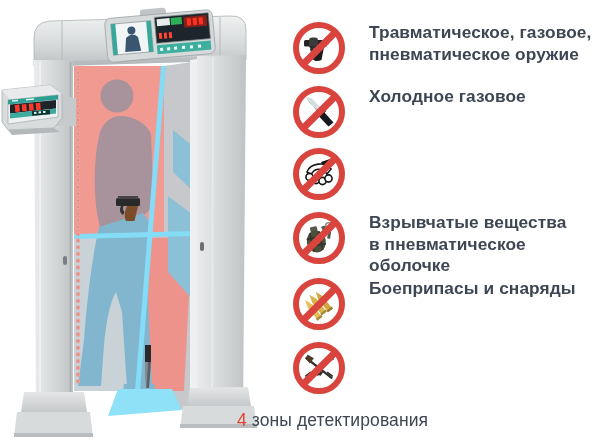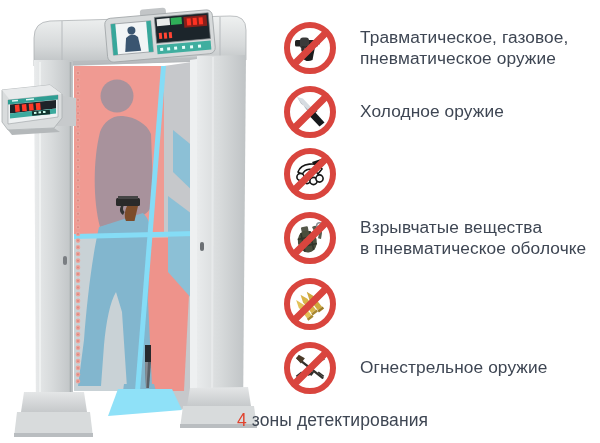--- a/index.html
+++ b/index.html
@@ -1,19 +1,19 @@
 <!DOCTYPE html>
 <html><head>
 <meta charset="utf-8">
 <style>
   html,body{margin:0;padding:0;background:#fff;}
   #stage{position:relative;width:600px;height:443px;background:#ffffff;overflow:hidden;
          font-family:"Liberation Sans","DejaVu Sans",sans-serif;}
   
-  .item{position:absolute;left:284px;display:flex;align-items:center;}
+  .item{position:absolute;left:293px;display:flex;align-items:flex-start;font-weight:bold;}
   .sign{position:relative;width:52px;height:52px;flex:0 0 52px;}
   .ring{position:absolute;inset:0;box-sizing:border-box;border:6px solid #d9453e;
         border-radius:50%;background:#fff;}
   .glyph{position:absolute;left:8px;top:8px;width:36px;height:36px;}
   .slash{position:absolute;left:3px;top:22.5px;width:46px;height:7px;background:#d9453e;
          border-radius:2px;transform:rotate(-45deg);}
   .label{margin-left:24px;font-size:17.3px;line-height:21.5px;color:#3e4653;
          white-space:pre-line;letter-spacing:.1px;}
   
   .caption{position:absolute;left:237px;top:410px;font-size:17.5px;color:#3e4653;letter-spacing:.1px;}
@@ -194,21 +194,21 @@
       <div class="sign">
         <span class="ring"></span>
         <svg class="glyph" viewBox="0 0 36 36">
           <polygon points="5,3 11,4.5 23,17.5 17.5,19.5" fill="#d7dce1"></polygon>
           <polygon points="5,3 9,9.5 20,19 17.5,19.5" fill="#a8b0b8"></polygon>
           <polygon points="16,21.5 23.5,15 25.5,17 18,23.5" fill="#3c4147"></polygon>
           <polygon points="18,22.5 23,18 32.5,28.5 27.5,32.5" fill="#17191c"></polygon>
         </svg>
         <span class="slash"></span>
       </div>
-      <div class="label">Холодное оружие</div>
+      <div class="label">Холодное газовое</div>
     </div>
 
     <div class="item" style="top:148px">
       <div class="sign">
         <span class="ring"></span>
         <svg class="glyph" viewBox="0 0 36 36">
           <path d="M20,6 l9,-3 2.5,6.5 -8,3 z" fill="#141414"></path>
           <g stroke="#141414" fill="#fbfbfb" stroke-width="1.6">
             <path d="M6,16 C9,7 25,5 30,13 L26,18 C21,11 13,12 10,19 Z"></path>
             <circle cx="8.5" cy="21" r="3.6"></circle>
@@ -247,20 +247,21 @@
             <path d="M7.5,14 L10.2,6.5 L13,14 V28 H7.5 Z" fill="#e3c158"></path>
             <rect x="7" y="28" width="6.6" height="2.4" fill="#a8872f"></rect>
             <path d="M14.2,12.5 L16.9,5 L19.7,12.5 V26.5 H14.2 Z" fill="#d9b449"></path>
             <rect x="13.7" y="26.5" width="6.6" height="2.4" fill="#a8872f"></rect>
             <path d="M20.9,14 L23.6,6.5 L26.4,14 V28 H20.9 Z" fill="#cfa83e"></path>
             <rect x="20.4" y="28" width="6.6" height="2.4" fill="#9c7b28"></rect>
           </g>
         </svg>
         <span class="slash"></span>
       </div>
+      <div class="label">Боеприпасы и снаряды</div>
     </div>
 
     <div class="item" style="top:342px">
       <div class="sign">
         <span class="ring"></span>
         <svg class="glyph" viewBox="0 0 36 36">
           <g fill="#33302c">
             <g transform="rotate(-38 18 18)">
               <rect x="1" y="16.8" width="34" height="2.4" rx="1"></rect>
               <path d="M28,15.5 l7,-1.5 v6.5 l-6,-1.2 z" fill="#4a3a28"></path>
@@ -270,20 +271,19 @@
             <g transform="rotate(38 18 18)">
               <rect x="1" y="16.8" width="34" height="2.4" rx="1"></rect>
               <path d="M1,14.5 l7,-1 v6.5 l-7,-1.2 z" fill="#4a3a28"></path>
               <rect x="21" y="19" width="3" height="4.5"></rect>
               <rect x="27" y="15.4" width="7" height="1.6"></rect>
             </g>
           </g>
         </svg>
         <span class="slash"></span>
       </div>
-      <div class="label">Огнестрельное оружие</div>
     </div>
 
   </div>
 
   <div class="caption"><span class="num">4</span><span> зоны детектирования</span></div>
 
 </div>
 
 </body></html>

